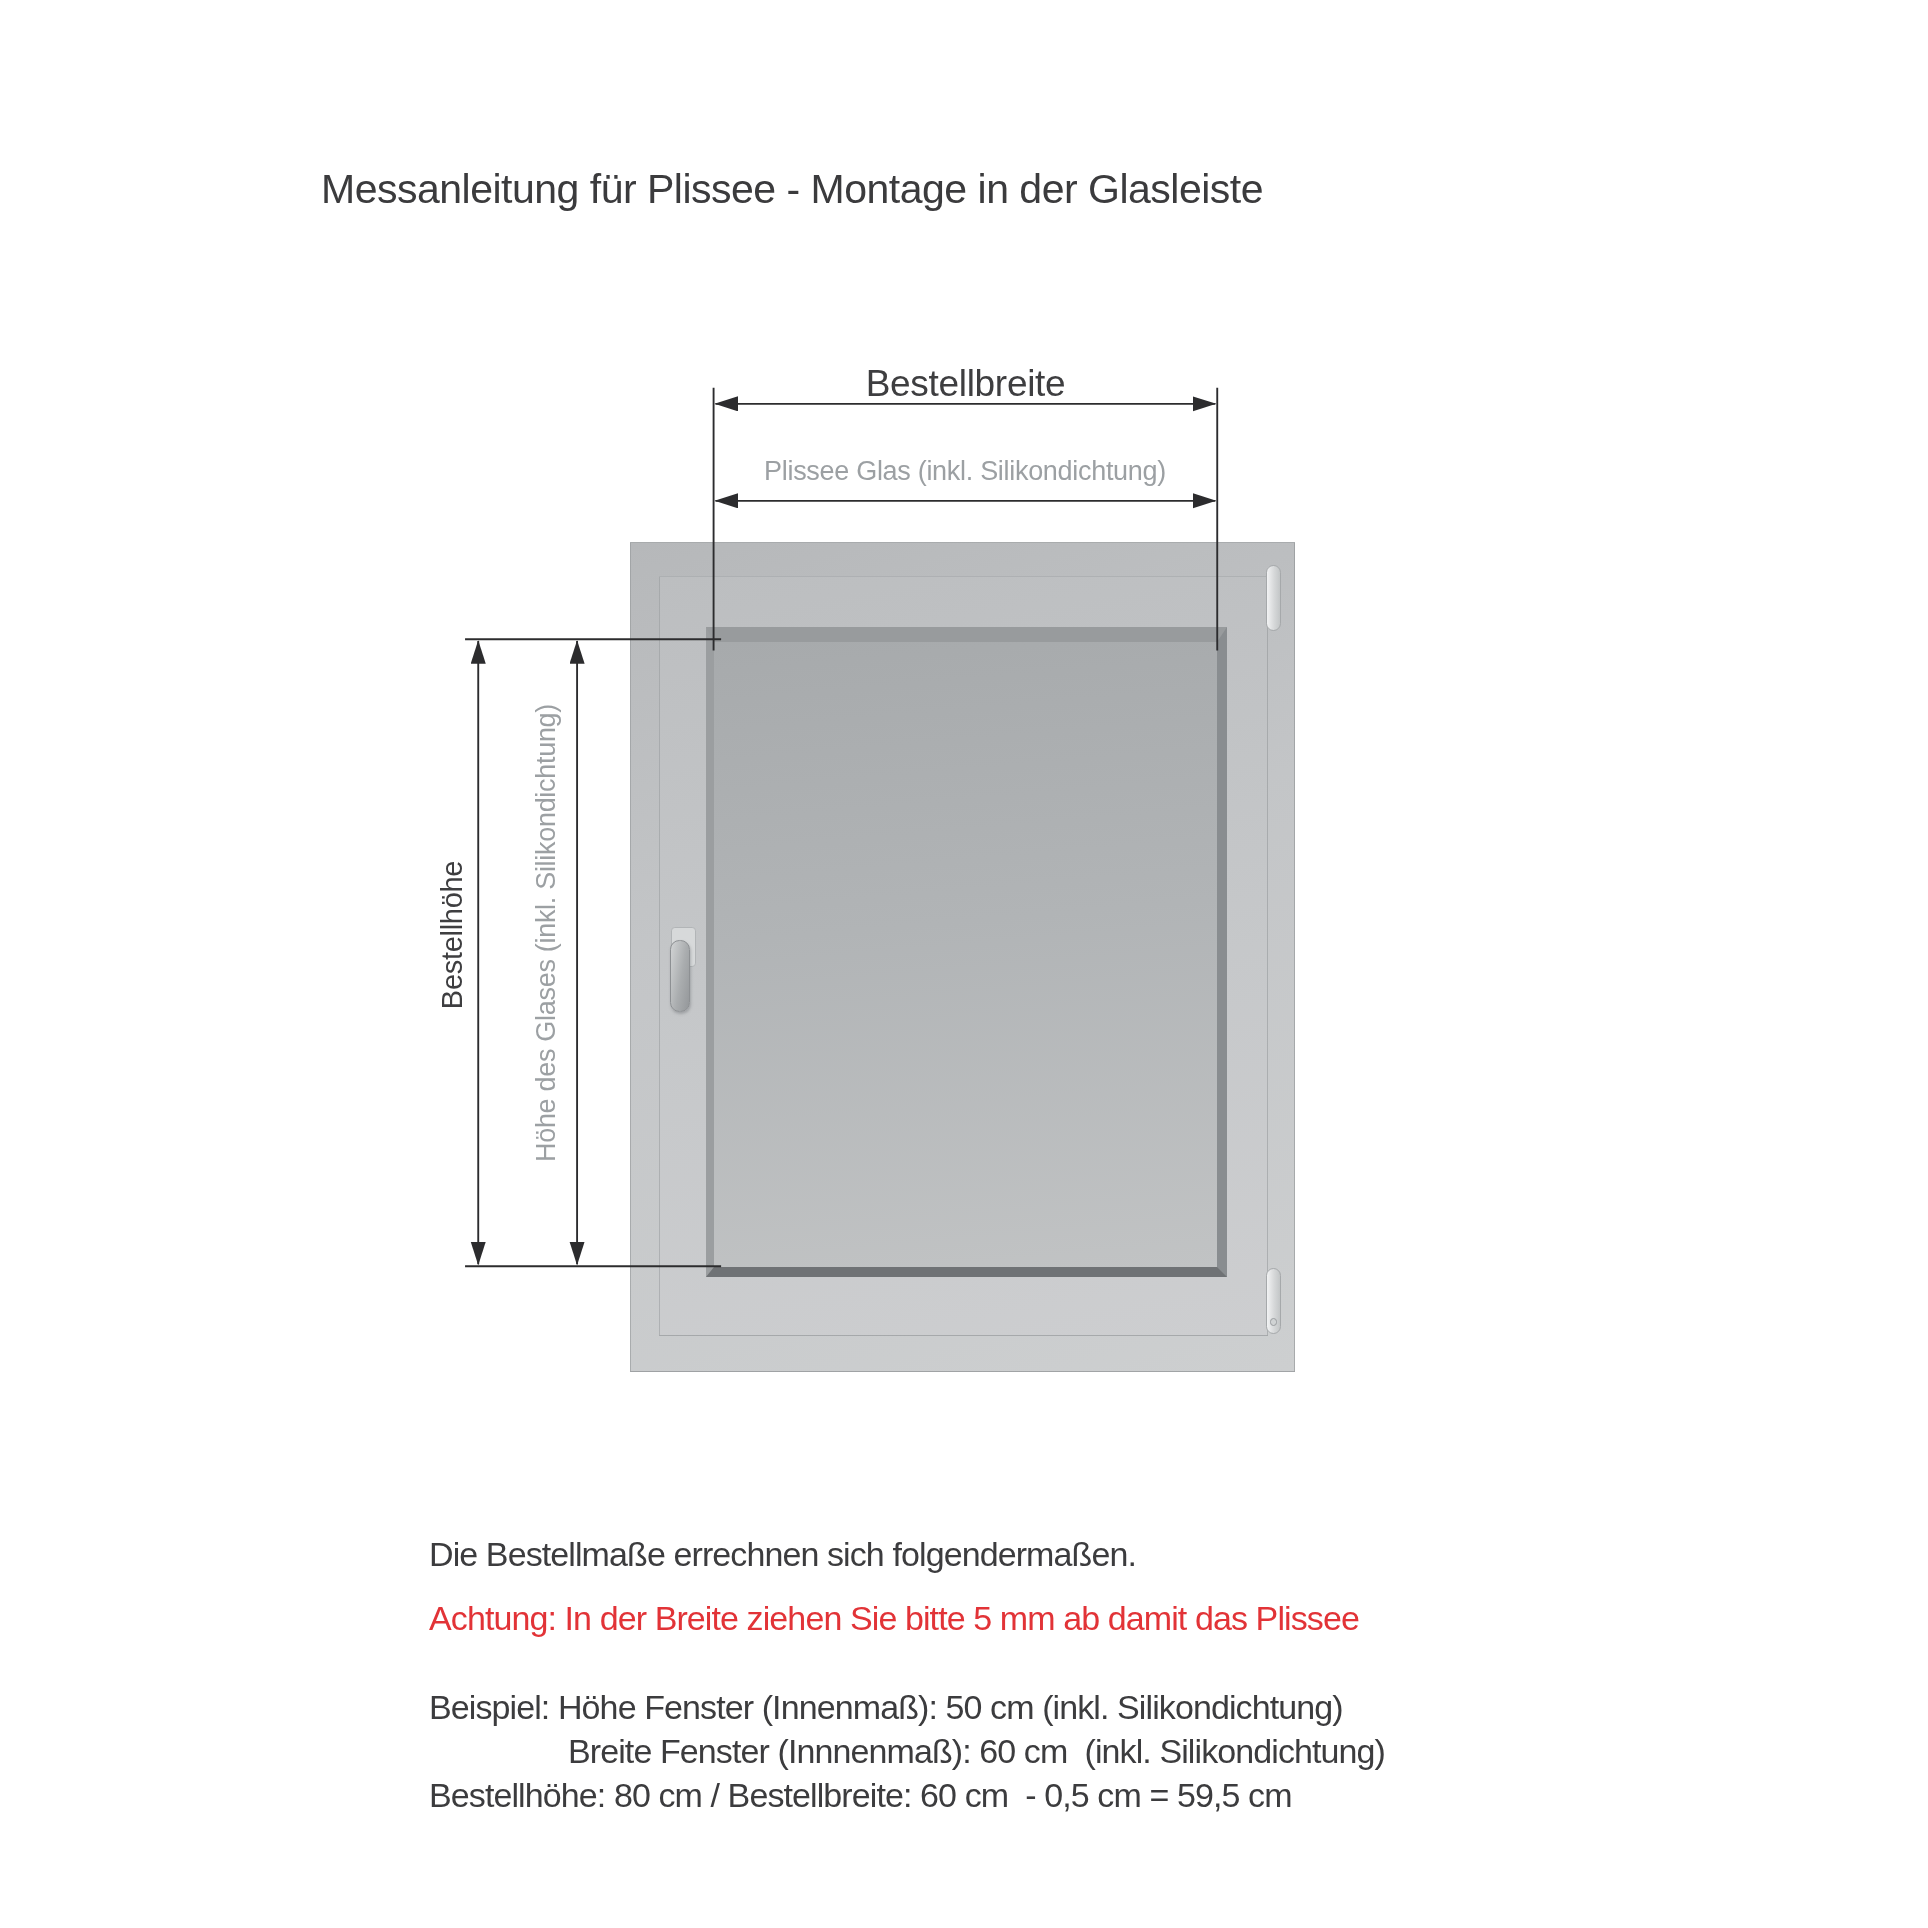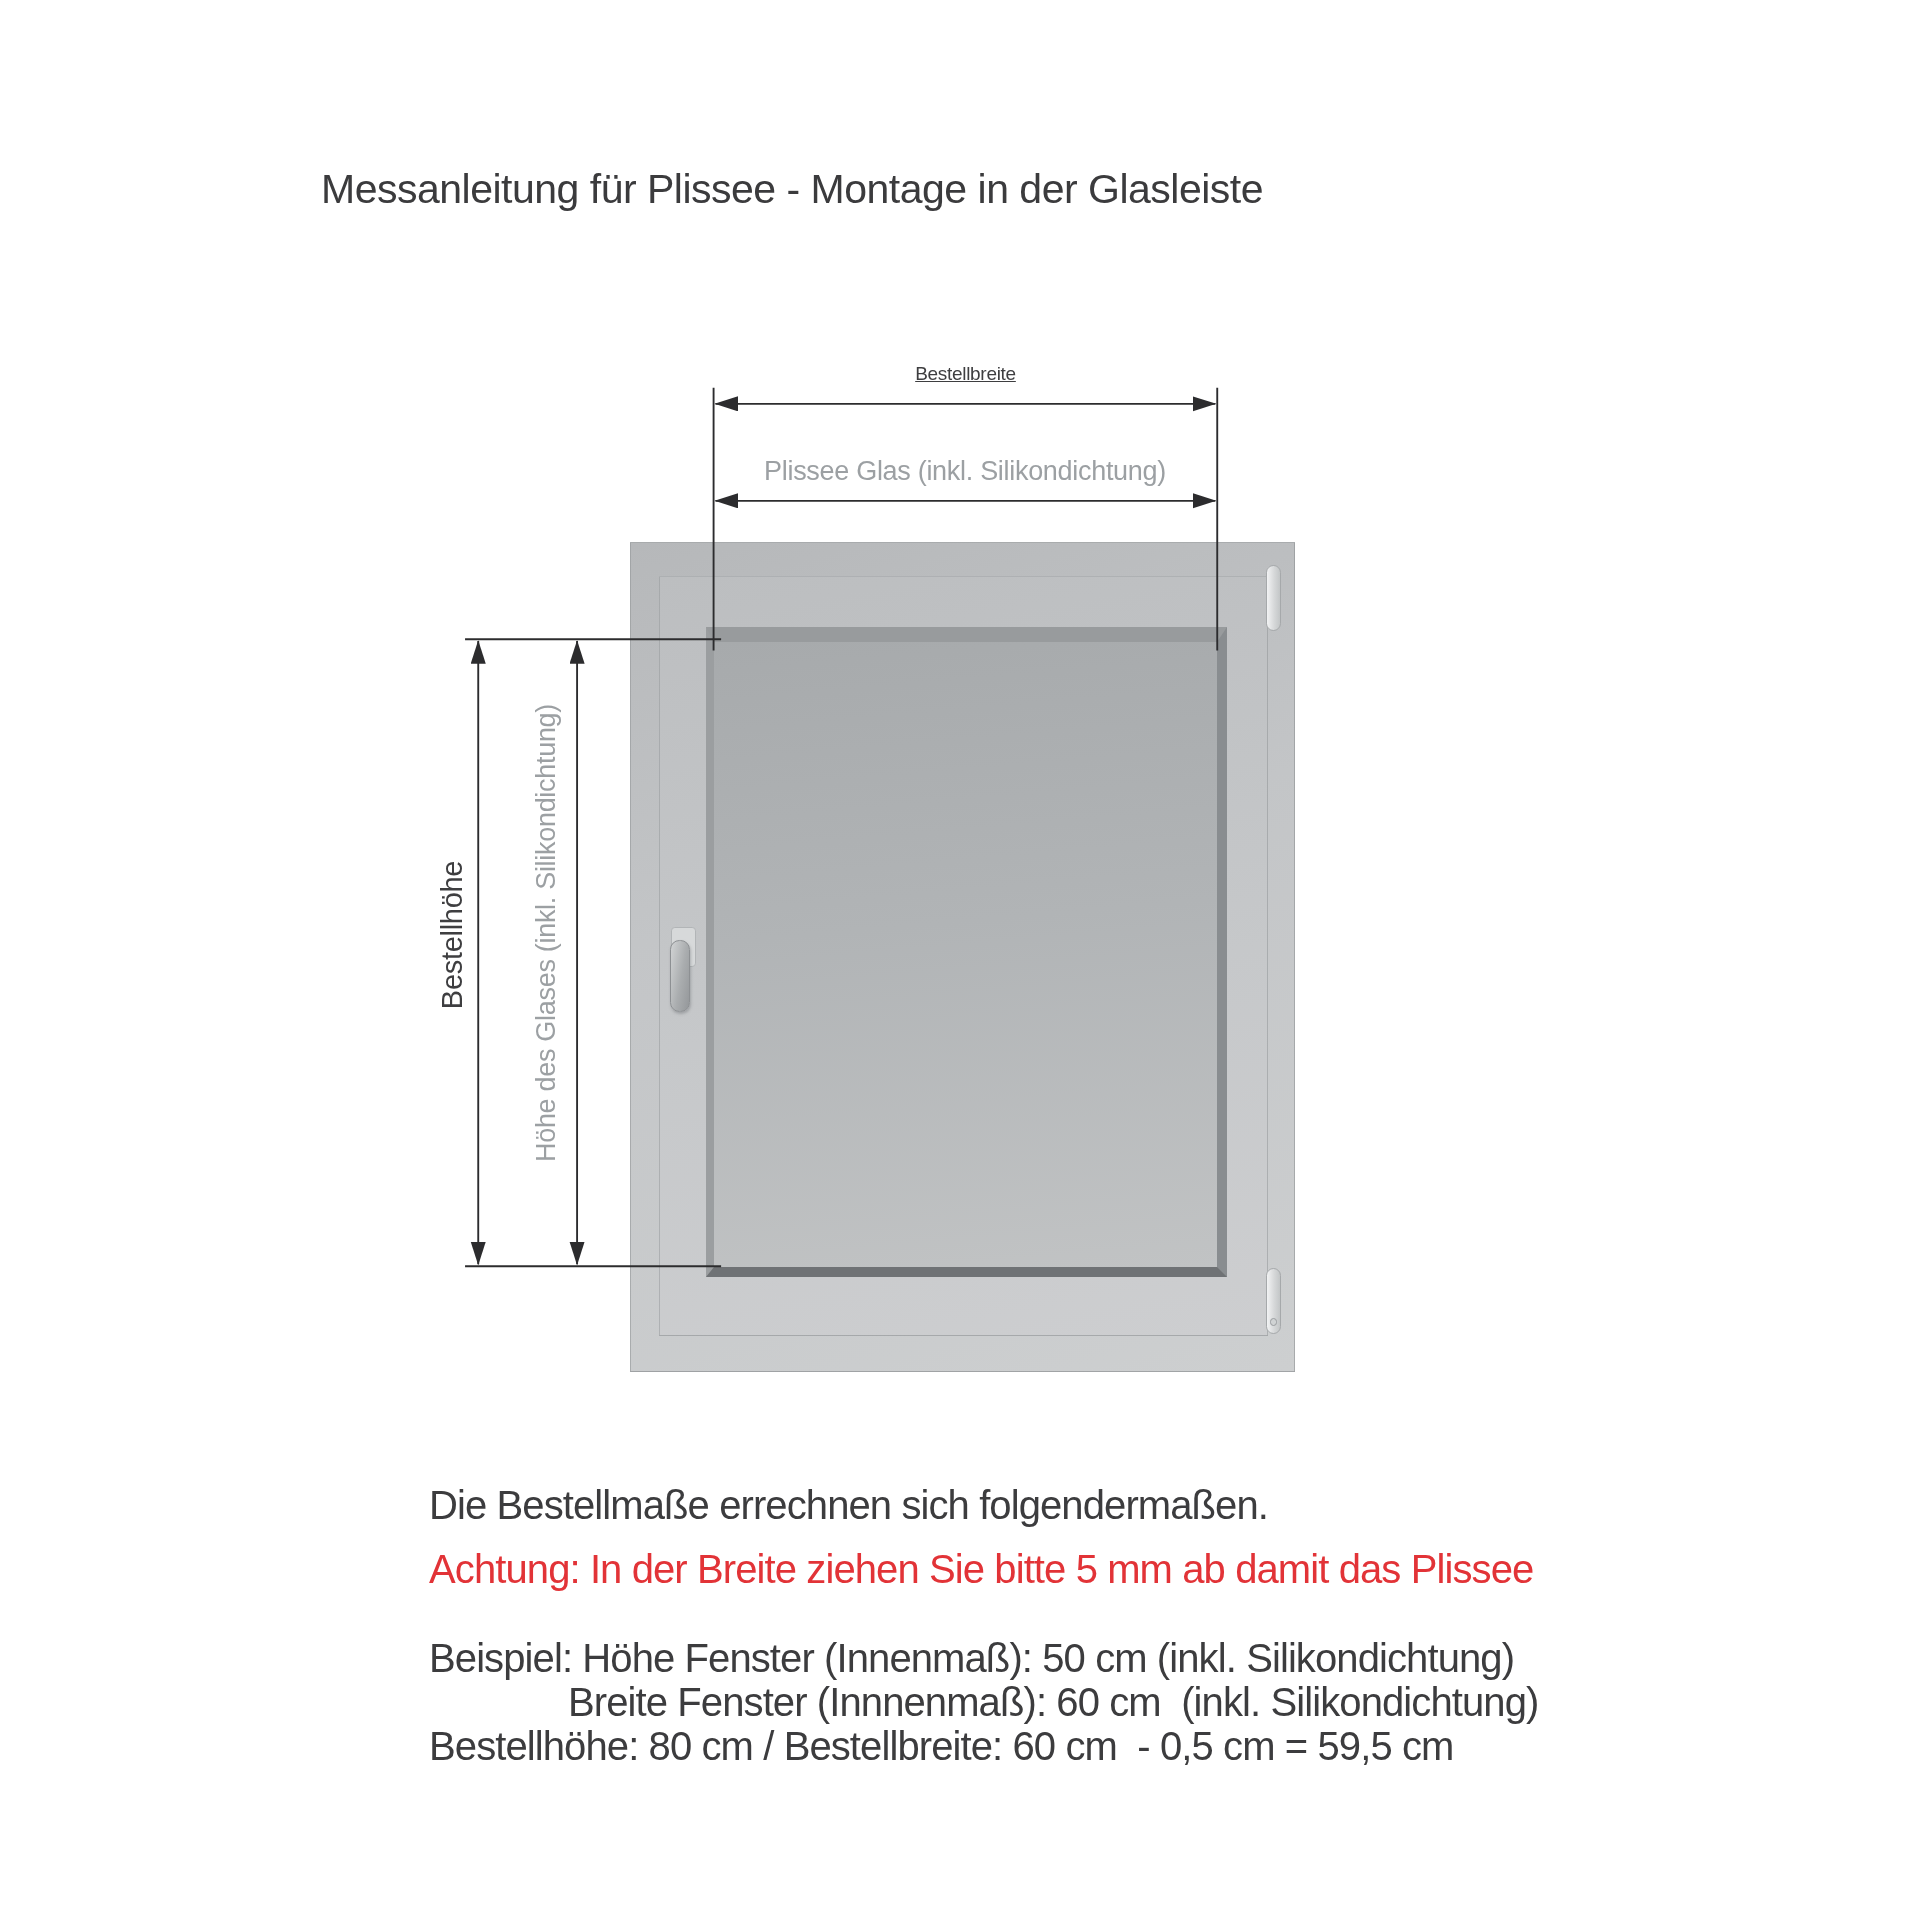--- a/index.html
+++ b/index.html
@@ -51,26 +51,26 @@
   .hinge-pin{
     position:absolute;left:2.8px;top:49px;width:7.5px;height:7.5px;box-sizing:border-box;
     background:#d0d3d4;border:0.9px solid #9a9da0;border-radius:50%;
   }
   
   .dims{position:absolute;left:0;top:0;}
   
   .dim-label{position:absolute;text-align:center;font-weight:300;letter-spacing:-0.3px;white-space:nowrap;}
   .lbl-dark{color:#3e3e40;}
   .lbl-gray{color:#9ca0a3;}
-  .lbl-bestellbreite{left:777px;top:363px;width:377px;font-size:19px;text-decoration:underline;}
+  .lbl-bestellbreite{left:777px;top:363px;width:377px;font-size:37px;}
   .lbl-breite-glas{left:720px;top:456px;width:490px;font-size:27px;}
   .lbl-bestellhoehe{left:238px;top:916px;width:433px;height:38px;font-size:29px;transform:rotate(-90deg);}
   .lbl-hoehe-glas{left:286px;top:914px;width:527px;height:38px;font-size:27px;transform:rotate(-90deg);}
   
-  .textblock{position:absolute;left:429px;top:1483px;font-size:40px;font-weight:300;letter-spacing:-0.9px;}
+  .textblock{position:absolute;left:429px;top:1532px;font-size:34px;font-weight:300;letter-spacing:-0.9px;}
   .line{height:44px;line-height:44px;white-space:pre-wrap;color:#3c3c3e;}
   .warn{color:#e23337;margin-top:20px;}
   .spacer{height:45px;}
   .indent{padding-left:139px;}
 </style>
 </head>
 <body>
 
 <div class="canvas">
 

